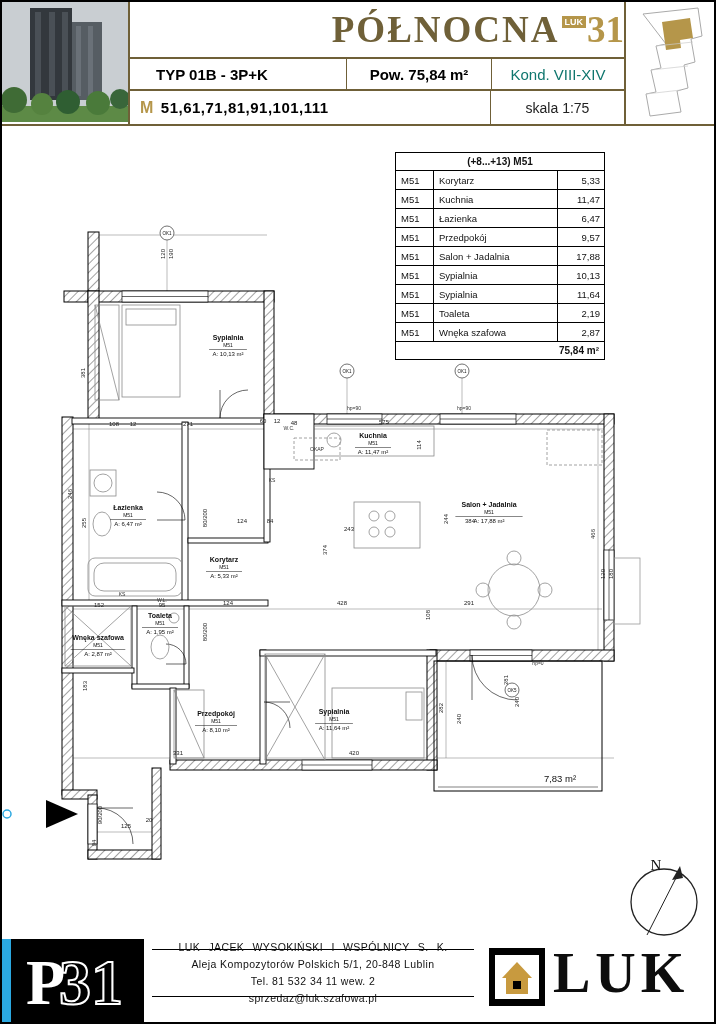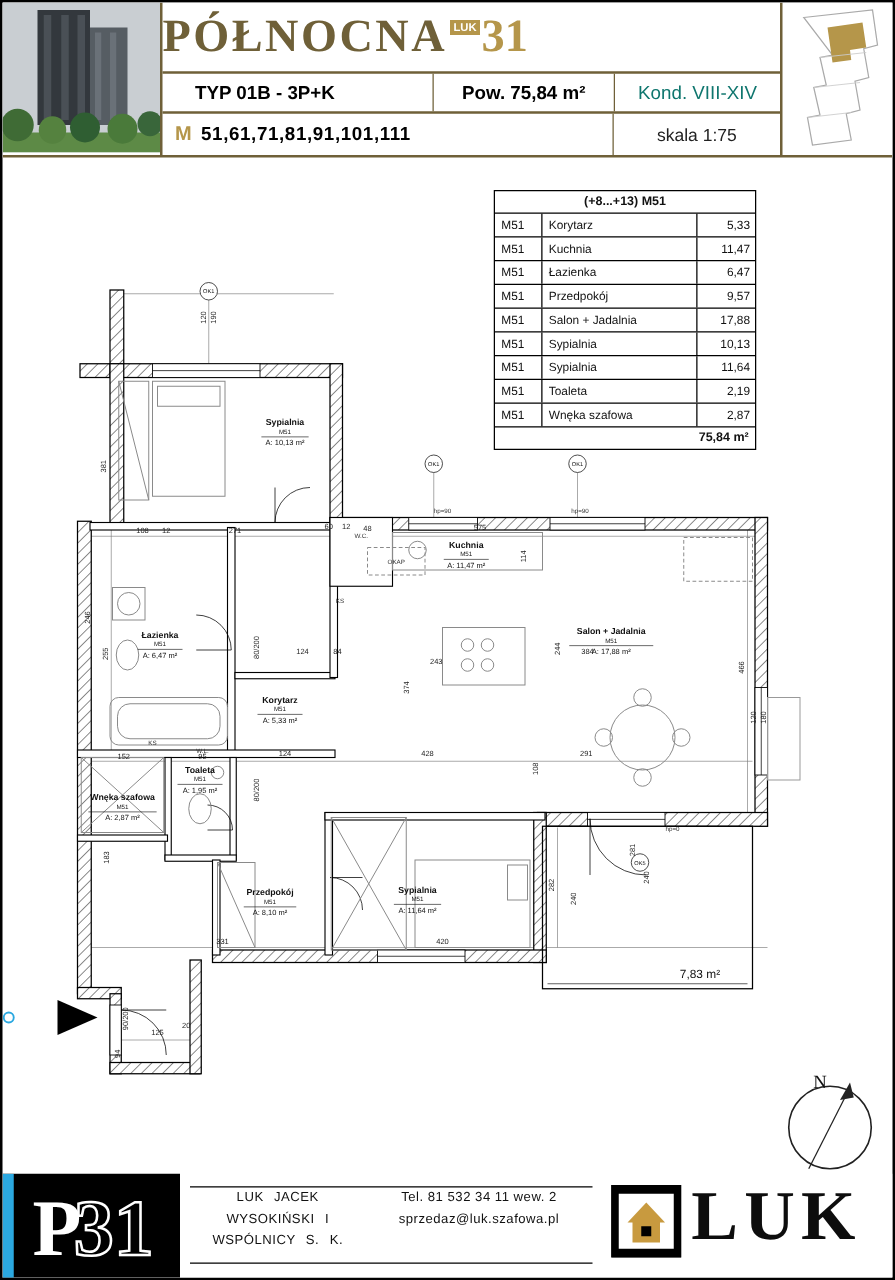--- a/index.html
+++ b/index.html
@@ -6,21 +6,21 @@
   .page{position:relative;width:716px;height:1024px;background:#fff;border:2px solid #000;
         box-sizing:border-box;font-family:"Liberation Sans",sans-serif;overflow:hidden;margin:0 auto;}
   svg{font-family:"Liberation Sans",sans-serif;}
 
   
   .header{position:absolute;left:0;top:0;right:0;height:122px;background:#fff;
           border-bottom:2px solid #6f6038;display:flex;z-index:4;}
   .photo{width:128px;border-right:2px solid #6f6038;position:relative;box-sizing:border-box;}
   .photo svg{position:absolute;inset:0;}
   .hcenter{flex:1;display:flex;flex-direction:column;min-width:0;}
-  .titlebar{height:55px;border-bottom:2px solid #6f6038;display:flex;align-items:center;justify-content:flex-start;}
+  .titlebar{height:55px;border-bottom:2px solid #6f6038;display:flex;align-items:center;justify-content:flex-end;}
   .brand-main{font-family:"Liberation Serif",serif;font-weight:bold;font-size:37px;color:#6f6038;letter-spacing:2px;line-height:1;}
   .brand-luk{font-size:9px;color:#fff;background:#b5964a;padding:1px 3px;font-weight:bold;margin:14px 1px 0 2px;align-self:flex-start;}
   .brand-num{font-family:"Liberation Serif",serif;font-weight:bold;font-size:37px;color:#b5964a;line-height:1;}
   .row2{height:30px;display:flex;align-items:stretch;border-bottom:2px solid #6f6038;}
   .cell{display:flex;align-items:center;}
   .cell-typ{width:190px;padding-left:26px;font-weight:bold;font-size:15px;}
   .cell-pow{width:144px;border-left:1px solid #6f6038;justify-content:center;font-weight:bold;font-size:15px;}
   .cell-kond{flex:1;border-left:1px solid #6f6038;justify-content:center;font-size:15px;color:#0f766e;}
   .row3{flex:1;display:flex;align-items:stretch;}
   .cell-m{width:334px;padding-left:10px;font-weight:bold;font-size:15px;letter-spacing:.5px;}
@@ -38,22 +38,22 @@
   .rt-row .c2{flex:1;padding-left:5px;border-right:1px solid #000;display:flex;align-items:center;box-sizing:border-box;}
   .rt-row .c3{width:46px;display:flex;align-items:center;justify-content:flex-end;padding-right:4px;box-sizing:border-box;}
   .rt-total{display:flex;justify-content:flex-end;font-weight:bold;padding:3px 5px;font-size:10px;}
 
   
   .footer{position:absolute;left:0;top:937px;right:0;height:85px;z-index:4;background:#fff;}
   .p31{position:absolute;left:0;top:0;width:142px;height:87px;background:#000;overflow:hidden;display:flex;align-items:center;}
   .p31-blue{position:absolute;left:0;top:0;width:9px;height:100%;background:#2ba8e0;}
   .p31-p{color:#fff;font-family:"Liberation Serif",serif;font-weight:bold;font-size:64px;margin-left:24px;line-height:1;}
   .p31-31{color:transparent;-webkit-text-stroke:2px #fff;font-family:"Liberation Serif",serif;font-weight:bold;font-size:64px;margin-left:-6px;line-height:1;}
-  .fcenter{position:absolute;left:150px;top:10px;width:322px;height:62px;border-top:1.5px solid #000;border-bottom:1.5px solid #000;
-           display:flex;flex-direction:row;justify-content:center;text-align:center;
+  .fcenter{position:absolute;left:150px;top:10px;width:322px;height:48px;border-top:1.5px solid #000;border-bottom:1.5px solid #000;
+           display:flex;flex-direction:column;justify-content:center;text-align:center;
            font-size:10.5px;line-height:17px;letter-spacing:.4px;color:#111;box-sizing:border-box;}
   .fcenter .l1{word-spacing:5px;}
   .fcenter .l3 span{margin:0 23px;}
   .luklogo{position:absolute;left:487px;top:9px;width:56px;height:58px;background:#000;}
   .luklogo svg{position:absolute;inset:0;}
   .luktext{position:absolute;left:551px;top:4px;font-family:"Liberation Serif",serif;font-weight:bold;
            font-size:56px;letter-spacing:5px;color:#0d0d0d;line-height:1.1;}
 </style>
 </head>
 <body>
@@ -406,20 +406,21 @@
   </div>
 
   <div class="footer">
     <div class="p31">
       <div class="p31-blue"></div>
       <span class="p31-p">P</span>
       <span class="p31-31">31</span>
     </div>
     <div class="fcenter">
       <div class="l1">LUK JACEK WYSOKIŃSKI I WSPÓLNICY S. K.</div>
+      <div class="l2">Aleja Kompozytorów Polskich 5/1, 20-848 Lublin</div>
       <div class="l3">
         <span>Tel. 81 532 34 11 wew. 2</span>
         <span>sprzedaz@luk.szafowa.pl</span>
       </div>
     </div>
     <div class="luklogo">
       <svg viewBox="0 0 56 58" width="56" height="58">
         <rect x="0" y="0" width="56" height="58" fill="#000"></rect>
         <rect x="6" y="7" width="44" height="44" fill="#fff"></rect>
         <polygon points="13,30 28,14 43,30" fill="#c89a3f"></polygon>

